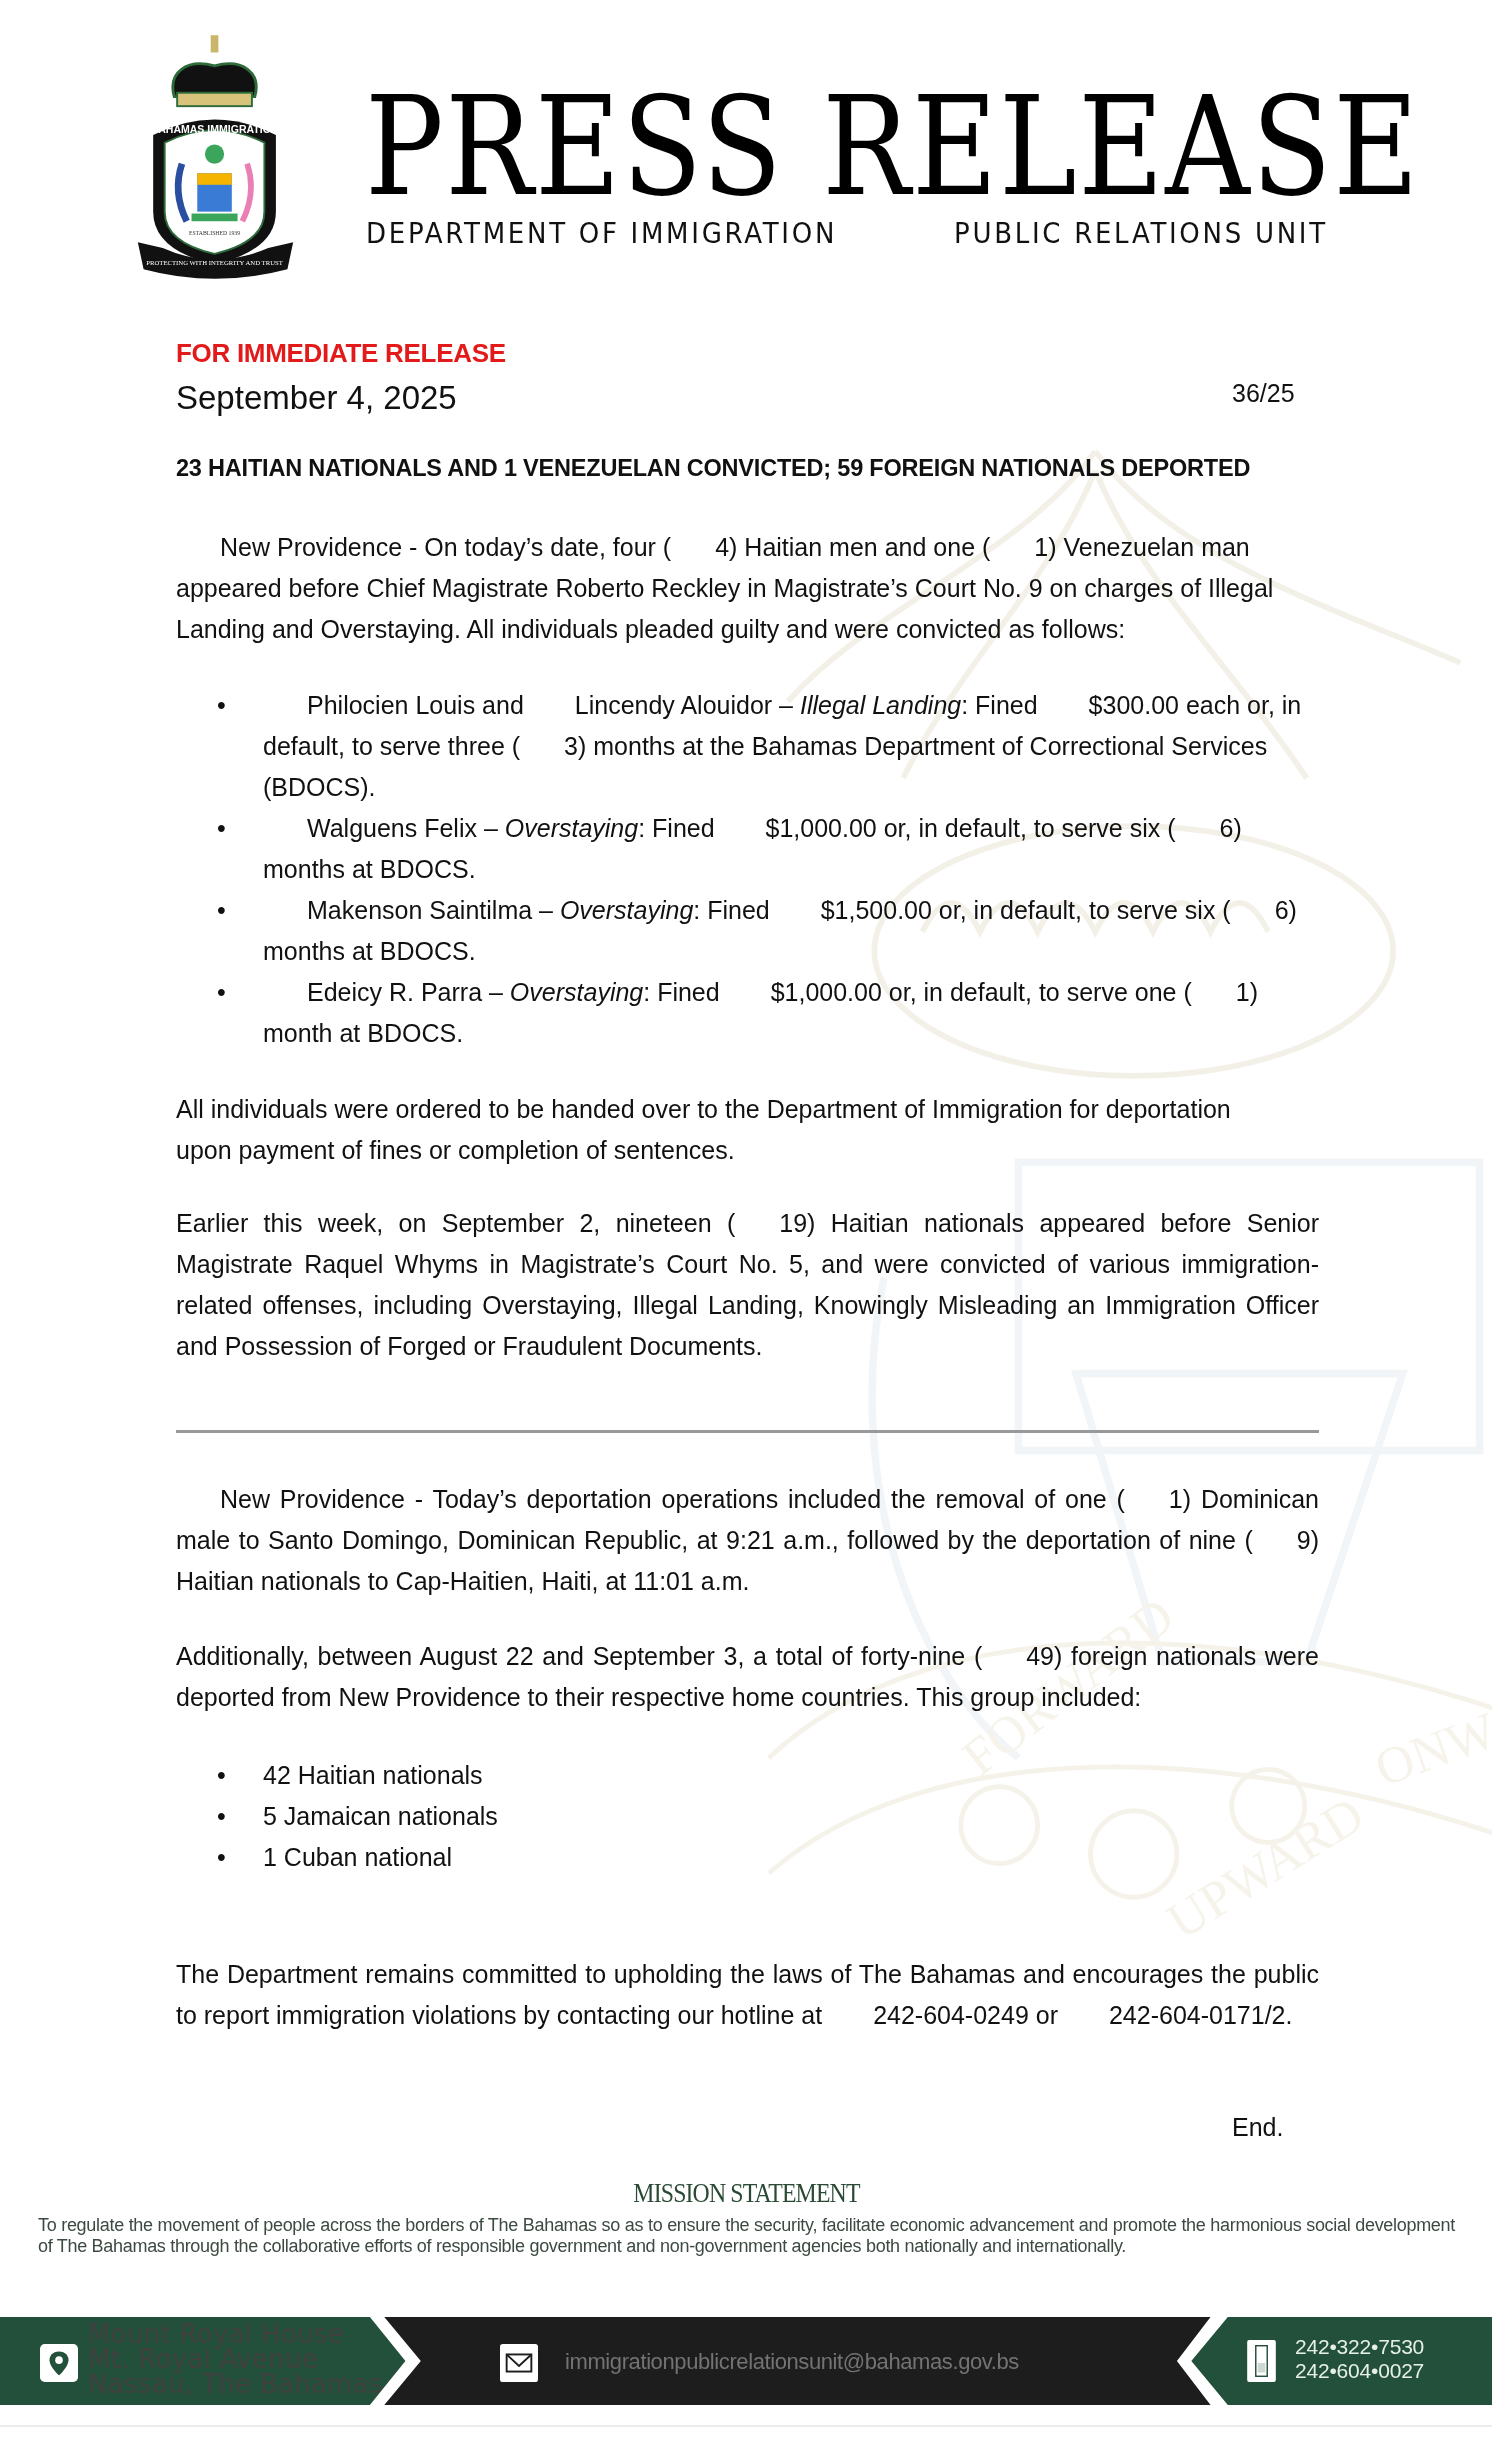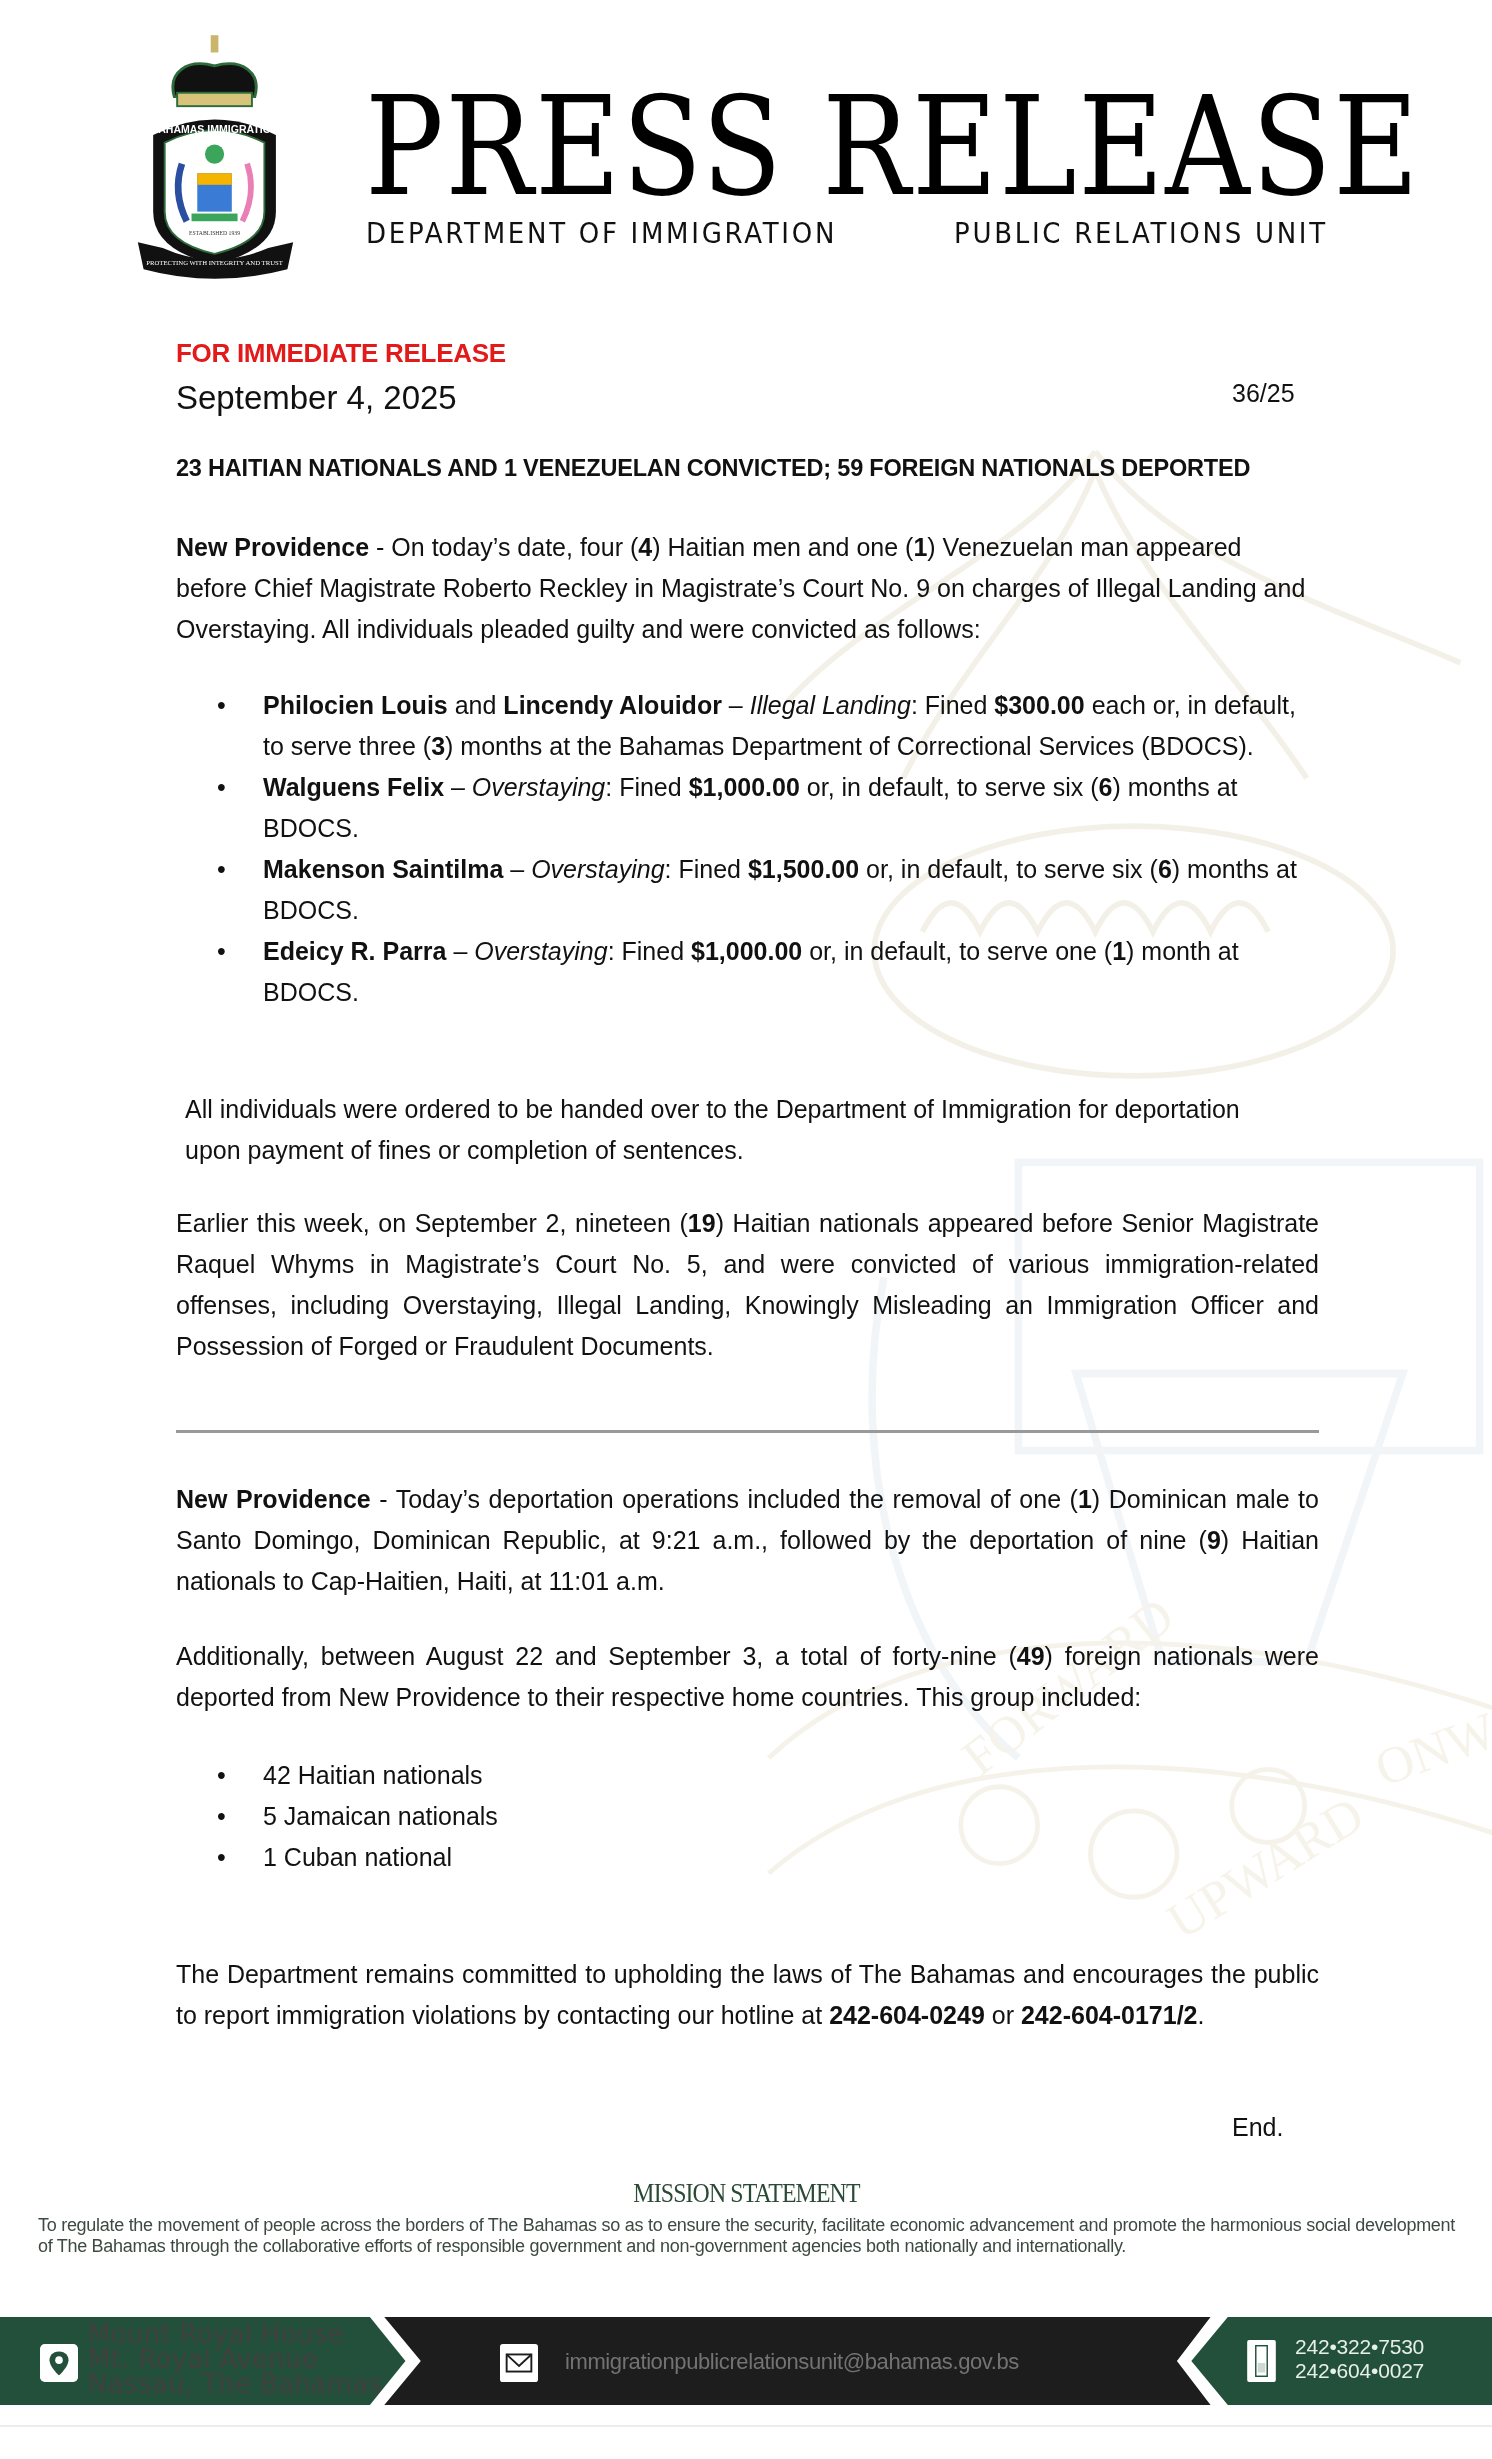--- a/index.html
+++ b/index.html
@@ -31,21 +31,21 @@
 
   
   .body-text { font-size: 25px; line-height: 41px; color: #111; }
   .release-flag { left: 176px; top: 338px; font-size: 26px; color: #e21a1a; font-weight: bold; letter-spacing: -0.3px; }
   .date { left: 176px; top: 379px; font-size: 33px; }
   .refno { left: 1232px; top: 379px; font-size: 25px; }
   .headline { left: 176px; top: 455px; font-size: 23.5px; font-weight: bold; white-space: nowrap; letter-spacing: -0.2px; }
 
   .para { left: 176px; width: 1143px; }
   .para.justify { text-align: justify; }
-  b { font-weight: bold; }
+  b { font-weight: normal; margin-left: 44px; }
   i { font-style: italic; }
 
   ul.bullets { list-style: none; margin: 0; padding: 0; }
   ul.bullets li { position: relative; padding-left: 87px; }
   ul.bullets li::before {
     content: "•"; position: absolute; left: 41px; top: 0; font-size: 25px;
   }
 
   .divider { left: 176px; top: 1430px; width: 1143px; height: 2.9px; background: #999; }
 
@@ -142,21 +142,21 @@
     <b>Walguens Felix</b><span> – </span><i>Overstaying</i><span>: Fined </span><b>$1,000.00</b><span> or, in default, to serve six (</span><b>6</b><span>) months at BDOCS.</span>
   </li>
   <li>
     <b>Makenson Saintilma</b><span> – </span><i>Overstaying</i><span>: Fined </span><b>$1,500.00</b><span> or, in default, to serve six (</span><b>6</b><span>) months at BDOCS.</span>
   </li>
   <li>
     <b>Edeicy R. Parra</b><span> – </span><i>Overstaying</i><span>: Fined </span><b>$1,000.00</b><span> or, in default, to serve one (</span><b>1</b><span>) month at BDOCS.</span>
   </li>
 </ul>
 
-<div class="abs para body-text" style="top:1089px; width:1076px;margin-left:9px;">All individuals were ordered to be handed over to the Department of Immigration for deportation upon payment of fines or completion of sentences.</div>
+<div class="abs para body-text" style="top:1089px; width:1076px;">All individuals were ordered to be handed over to the Department of Immigration for deportation upon payment of fines or completion of sentences.</div>
 
 <div class="abs para body-text justify" style="top:1203px;">
   <span>Earlier this week, on September 2, nineteen (</span><b>19</b><span>) Haitian nationals appeared before Senior Magistrate Raquel Whyms in Magistrate’s Court No. 5, and were convicted of various immigration-related offenses, including Overstaying, Illegal Landing, Knowingly Misleading an Immigration Officer and Possession of Forged or Fraudulent Documents.</span>
 </div>
 
 <div class="abs divider"></div>
 
 <div class="abs para body-text justify" style="top:1479px;">
   <b>New Providence</b><span> - Today’s deportation operations included the removal of one (</span><b>1</b><span>) Dominican male to Santo Domingo, Dominican Republic, at 9:21 a.m., followed by the deportation of nine (</span><b>9</b><span>) Haitian nationals to Cap-Haitien, Haiti, at 11:01 a.m.</span>
 </div>

